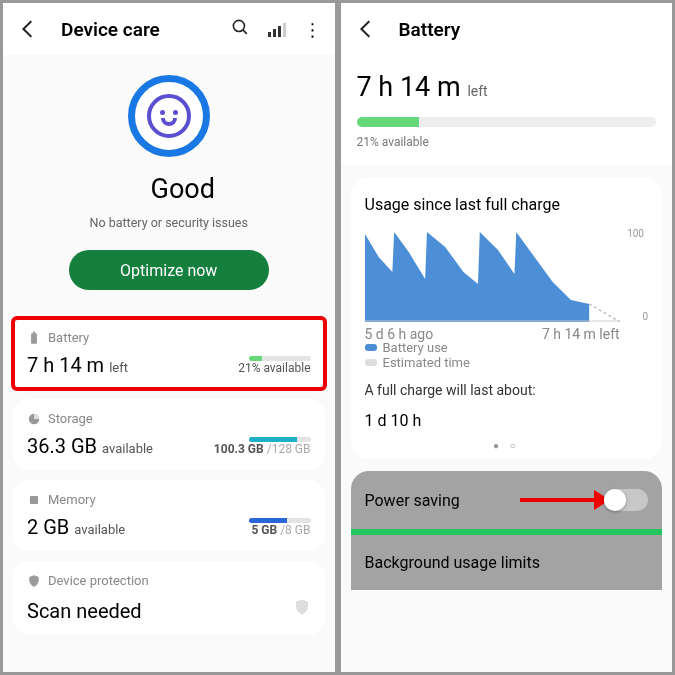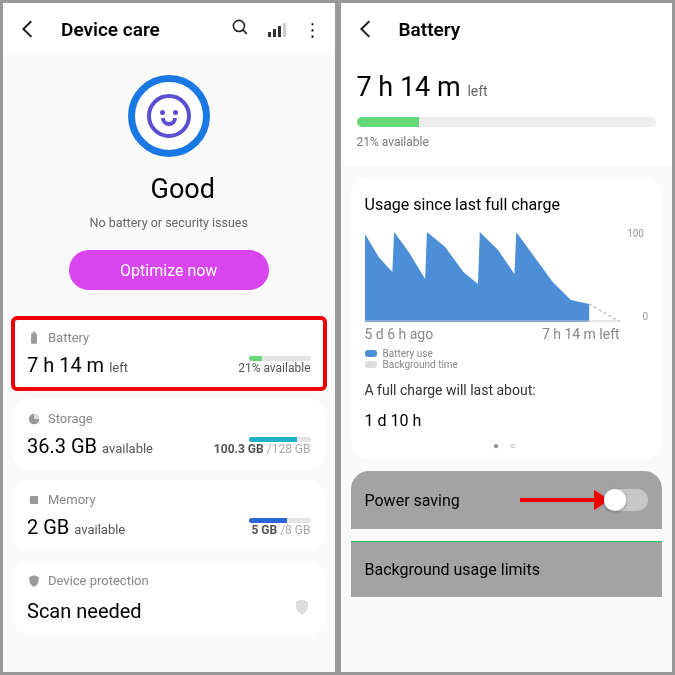--- a/index.html
+++ b/index.html
@@ -18,21 +18,21 @@
 
     
     .hero { text-align:center; padding:20px 0 18px; }
     .face-wrap { width:82px; height:82px; border-radius:50%; background:#fff; border:7px solid #1a78e5; margin:0 auto 16px; display:flex; align-items:center; justify-content:center; }
     .face { width:44px; height:44px; border-radius:50%; border:4px solid #5a4fcf; position:relative; }
     .face::before, .face::after { content:""; position:absolute; width:5px; height:5px; background:#5a4fcf; border-radius:50%; top:12px; }
     .face::before{left:9px}.face::after{right:9px}
     .smile { position:absolute; bottom:8px; left:50%; transform:translateX(-50%); width:16px; height:8px; border:4px solid #5a4fcf; border-top:none; border-radius:0 0 20px 20px; }
     .hero-status { font-size:27px; font-weight:400;padding-left:28px; }
     .hero-sub { font-size:12.5px; color:#666; margin-top:10px; }
-    .optimize-btn { margin:20px auto 0; width:200px; height:40px; background:#d946ef; color:#fff; border:none; border-radius:20px; font-size:16px; display:flex; align-items:center; justify-content:center; }
+    .optimize-btn { margin:20px auto 0; width:200px; height:40px; background:#15803d; color:#fff; border:none; border-radius:20px; font-size:16px; display:flex; align-items:center; justify-content:center; }
 
     
     .card { background:#fff; border-radius:16px; margin:10px 10px 0; padding:12px 14px; position:relative; }
     .card-head { display:flex; align-items:center; gap:7px; color:#888; font-size:13px; }
     .card-body { display:flex; align-items:baseline; justify-content:space-between; margin-top:8px; }
     .big { font-size:20px; font-weight:400; }
     .big small { font-size:13px; color:#555; }
     .avail { font-size:12px; color:#555; text-align:right; }
     .mini-bar { width:62px; height:5px; border-radius:3px; background:#e4e4e4; margin-left:auto; overflow:hidden; }
     .mini-fill { height:100%; }
@@ -47,29 +47,29 @@
     .prog-fill { height:100%; background:#65d87a; }
     .pct { font-size:12px; color:#777; margin-top:8px; }
 
     .usage-card { background:#fff; border-radius:18px; margin:12px 10px; padding:18px 14px 8px; }
     .usage-title { font-size:16px; margin-bottom:18px; }
     .chart-box { position:relative; height:100px; }
     .y100 { position:absolute; right:4px; top:-4px; font-size:10px; color:#999; }
     .y0 { position:absolute; right:0; bottom:10px; font-size:10px; color:#999; }
     .svg-chart { width:90%; height:90px; }
     .x-labs { display:flex; justify-content:space-between; width:90%; font-size:14px; color:#888; }
-    .legend { font-size:10px; color:#888; margin-top:16px; }
+    .legend { font-size:13px; color:#888; margin-top:8px; }
     .legend-row { display:flex; align-items:center; gap:6px; }
     .lsq { width:12px; height:7px; border-radius:3px; }
     .charge-est { font-size:14px; margin-top:12px; color:#333; }
     .charge-val { font-size:16px; margin-top:13px; }
     .pager { text-align:center; margin-top:10px; color:#999; letter-spacing:4px; font-size:10px; }
 
     .setting-row { background:#a3a3a3; border-radius:18px 18px 0 0; margin:0 10px; padding:18px 14px; display:flex; align-items:center; justify-content:space-between; font-size:16px; }
-    .setting-row + .setting-row { border-radius:0; border-top:1px solid #22c55e; margin-top:12px; }
+    .setting-row + .setting-row { border-radius:0; border-top:6px solid #22c55e; margin-top:0; }
     .toggle { width:44px; height:22px; background:#c7c7c7; border-radius:12px; position:relative; }
     .knob { width:22px; height:22px; background:#fff; border-radius:50%; position:absolute; top:0; left:0; box-shadow:0 1px 3px rgba(0,0,0,.3); }
     .arrow-annot { position:absolute; right:52px; width:90px; height:20px; }
     .arrow-line { position:absolute; left:0; right:15px; top:8px; height:4px; background:#e00; }
     .arrow-head { position:absolute; right:0; top:0; width:0; height:0; border-left:16px solid #e00; border-top:10px solid transparent; border-bottom:10px solid transparent; }
 
     .ic { width:14px; height:14px; fill:#999; }
   </style>
 </head>
 <body>
@@ -216,21 +216,21 @@
         <span>7 h 14 m left</span>
       </div>
     </div>
     <div class="legend">
       <div class="legend-row">
           <div class="lsq" style="background:#4d8fd6"></div>
           <span>Battery use</span>
         </div>
       <div class="legend-row">
           <div class="lsq" style="background:#ddd"></div>
-          <span>Background time</span>
+          <span>Estimated time</span>
         </div>
     </div>
     <div class="charge-est">A full charge will last about:</div>
     <div class="charge-val">1 d 10 h</div>
     <div class="pager">● ○</div>
   </div>
 
   <div class="setting-row" style="position:relative">
     <span>Power saving</span>
     <div class="arrow-annot">

